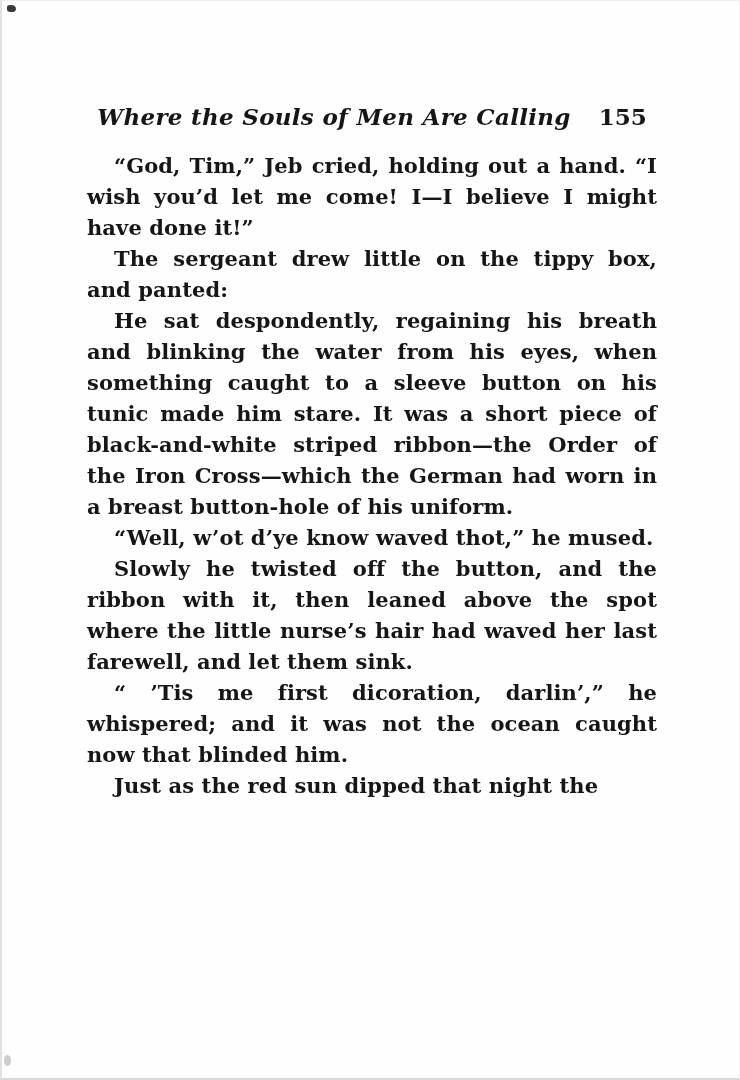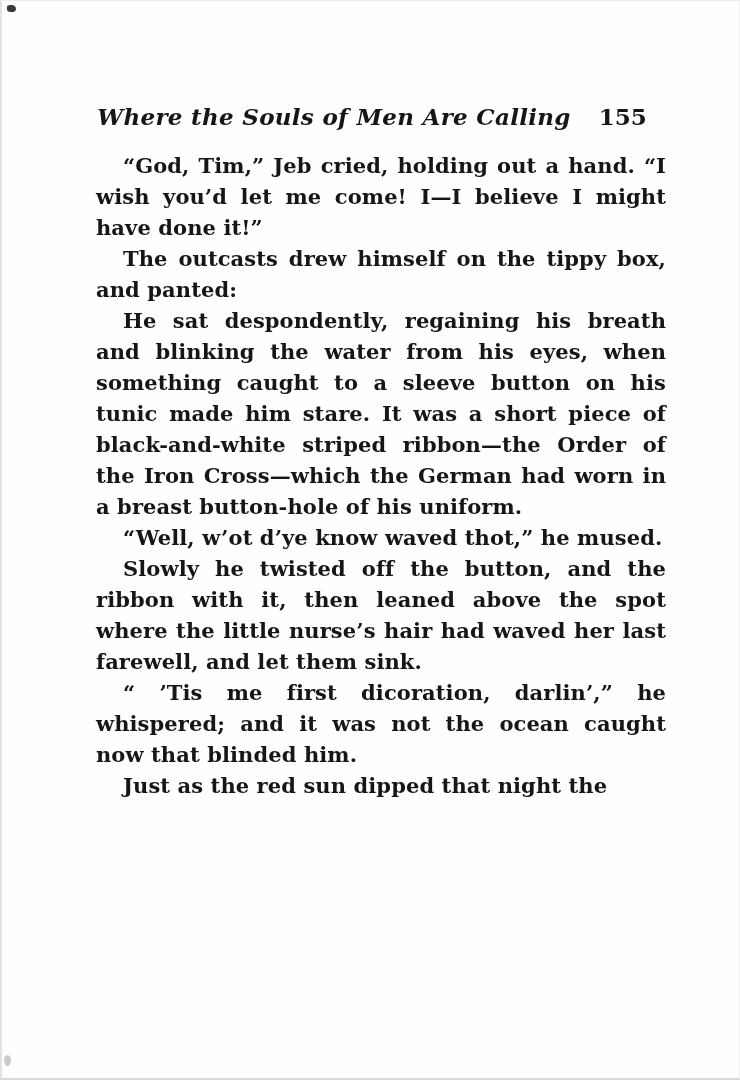--- a/index.html
+++ b/index.html
@@ -33,41 +33,41 @@
   .running-head {
     position: absolute; top: 102px; left: 85px; width: 570px;
     display: flex; justify-content: center; align-items: baseline;
     gap: 28px;
     font-size: 23px; font-weight: bold;
     white-space: nowrap;
   }
   .head-title { font-style: italic; letter-spacing: 0.3px; }
   .page-number { font-style: normal; text-align: right; }
   .text-block {
-    position: absolute; top: 149px; left: 94px; width: 570px;
+    position: absolute; top: 149px; left: 85px; width: 570px;
     font-size: 21px; line-height: 31px; font-weight: bold;
     text-align: justify;
     letter-spacing: 0.1px;
   }
   .para { margin: 0; text-indent: 27px; }
 </style>
 </head>
 <body>
 
 <div class="page">
   <div class="speck-tl"></div>
   <div class="speck-bl"></div>
 
   <header class="running-head">
     <span class="head-title">Where the Souls of Men Are Calling</span>
     <span class="page-number">155</span>
   </header>
 
   <main class="text-block">
     <p class="para">“God, Tim,” Jeb cried, holding out a hand.  “I wish you’d let me come!  I—I believe I might have done it!”</p>
-    <p class="para">The outcasts drew himself on the tippy box, and panted:</p>
+    <p class="para">The sergeant drew little on the tippy box, and panted:</p>
     <p class="para">He sat despondently, regaining his breath and blinking the water from his eyes, when something caught to a sleeve button on his tunic made him stare.  It was a short piece of black-and-white striped ribbon—the Order of the Iron Cross—which the German had worn in a breast button-hole of his uniform.</p>
     <p class="para">“Well, w’ot d’ye know waved thot,” he mused.</p>
     <p class="para">Slowly he twisted off the button, and the ribbon with it, then leaned above the spot where the little nurse’s hair had waved her last farewell, and let them sink.</p>
     <p class="para">“ ’Tis me first dicoration, darlin’,” he whispered; and it was not the ocean caught now that blinded him.</p>
     <p class="para">Just as the red sun dipped that night the</p>
   </main>
 </div>
 
 </body></html>

